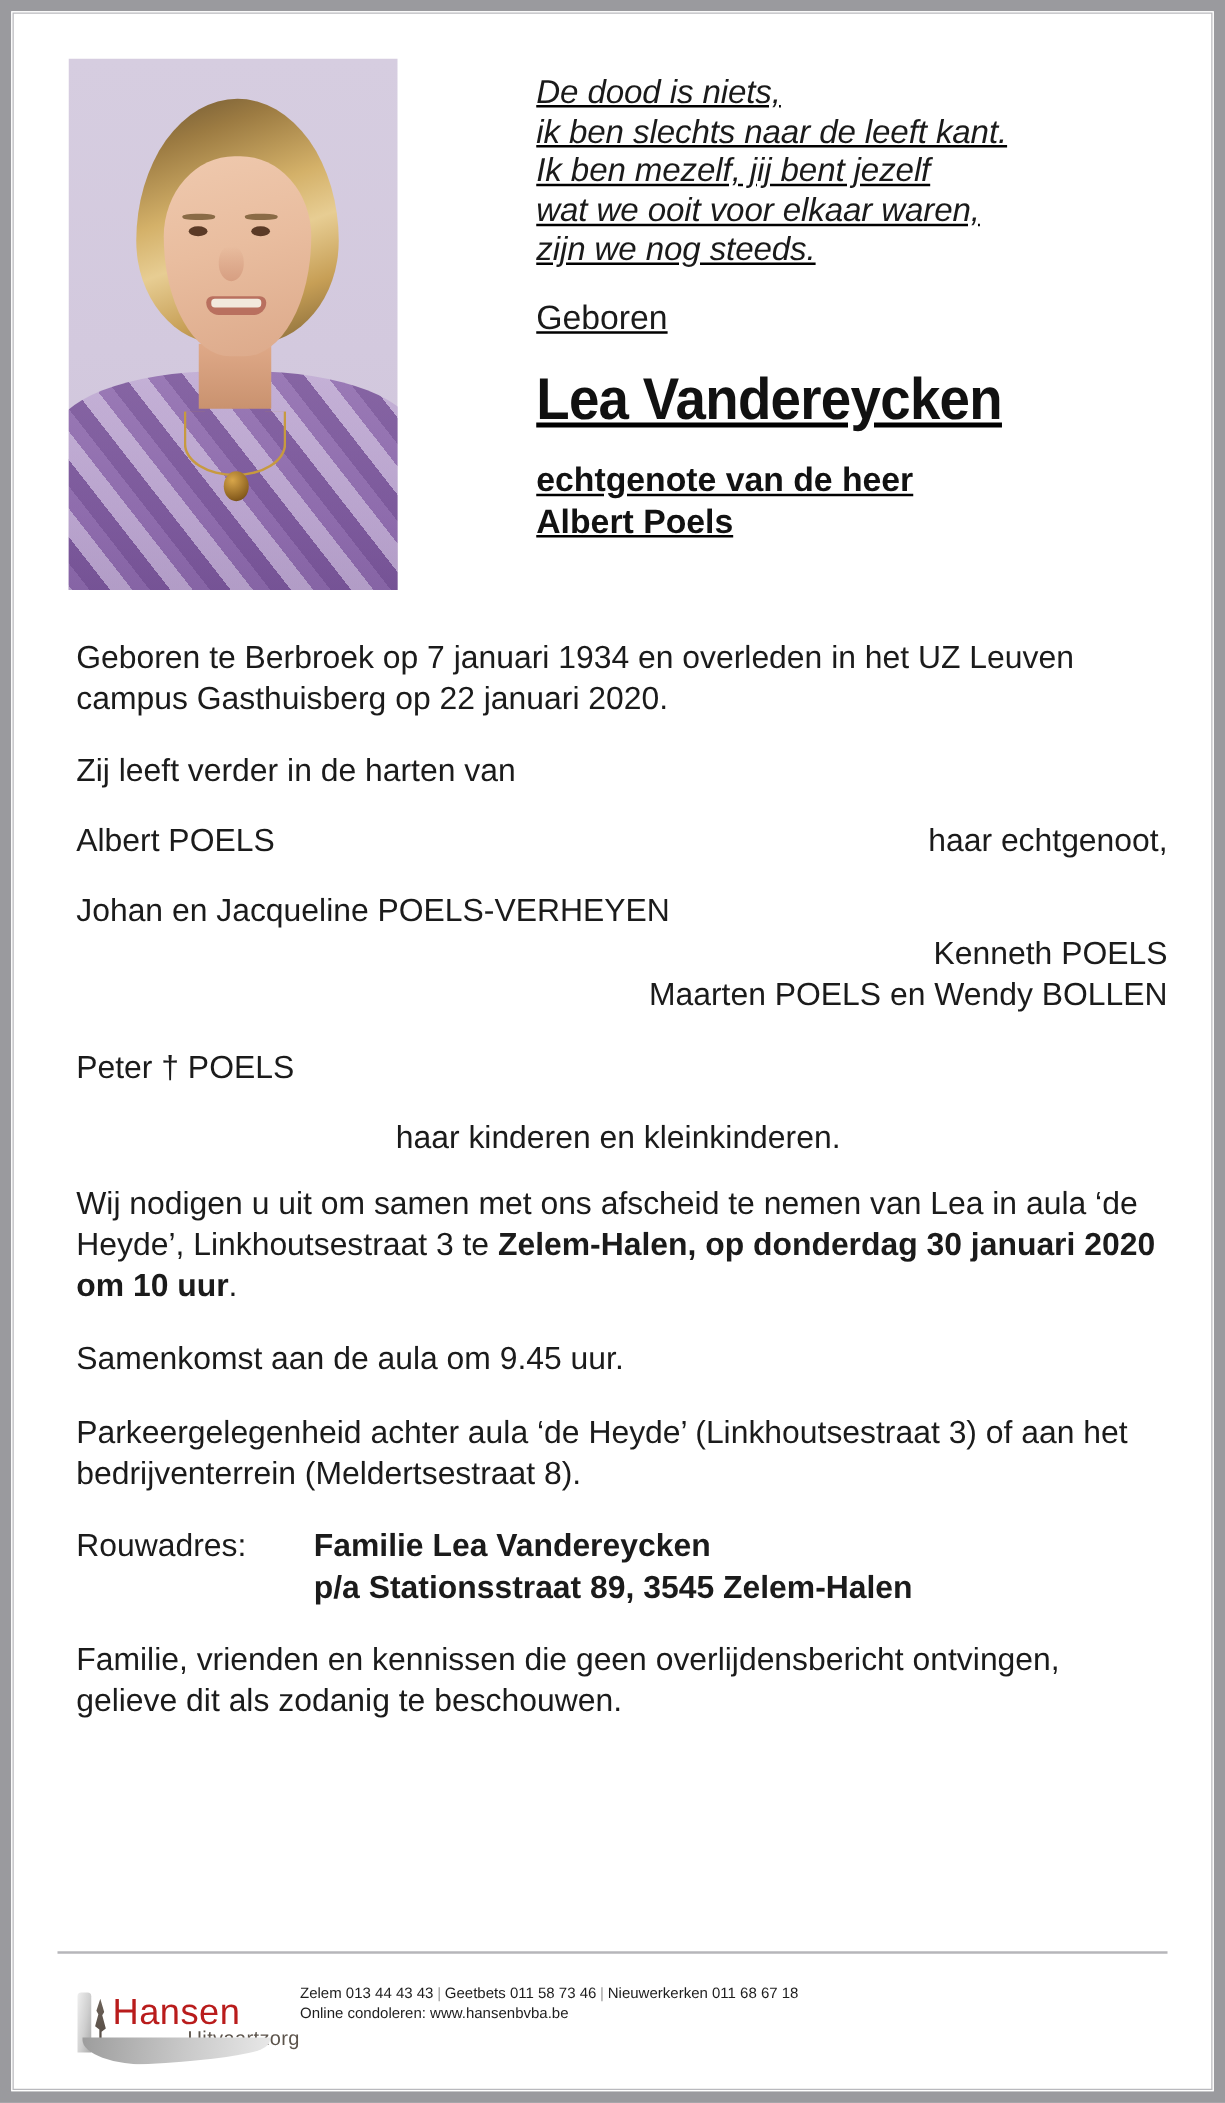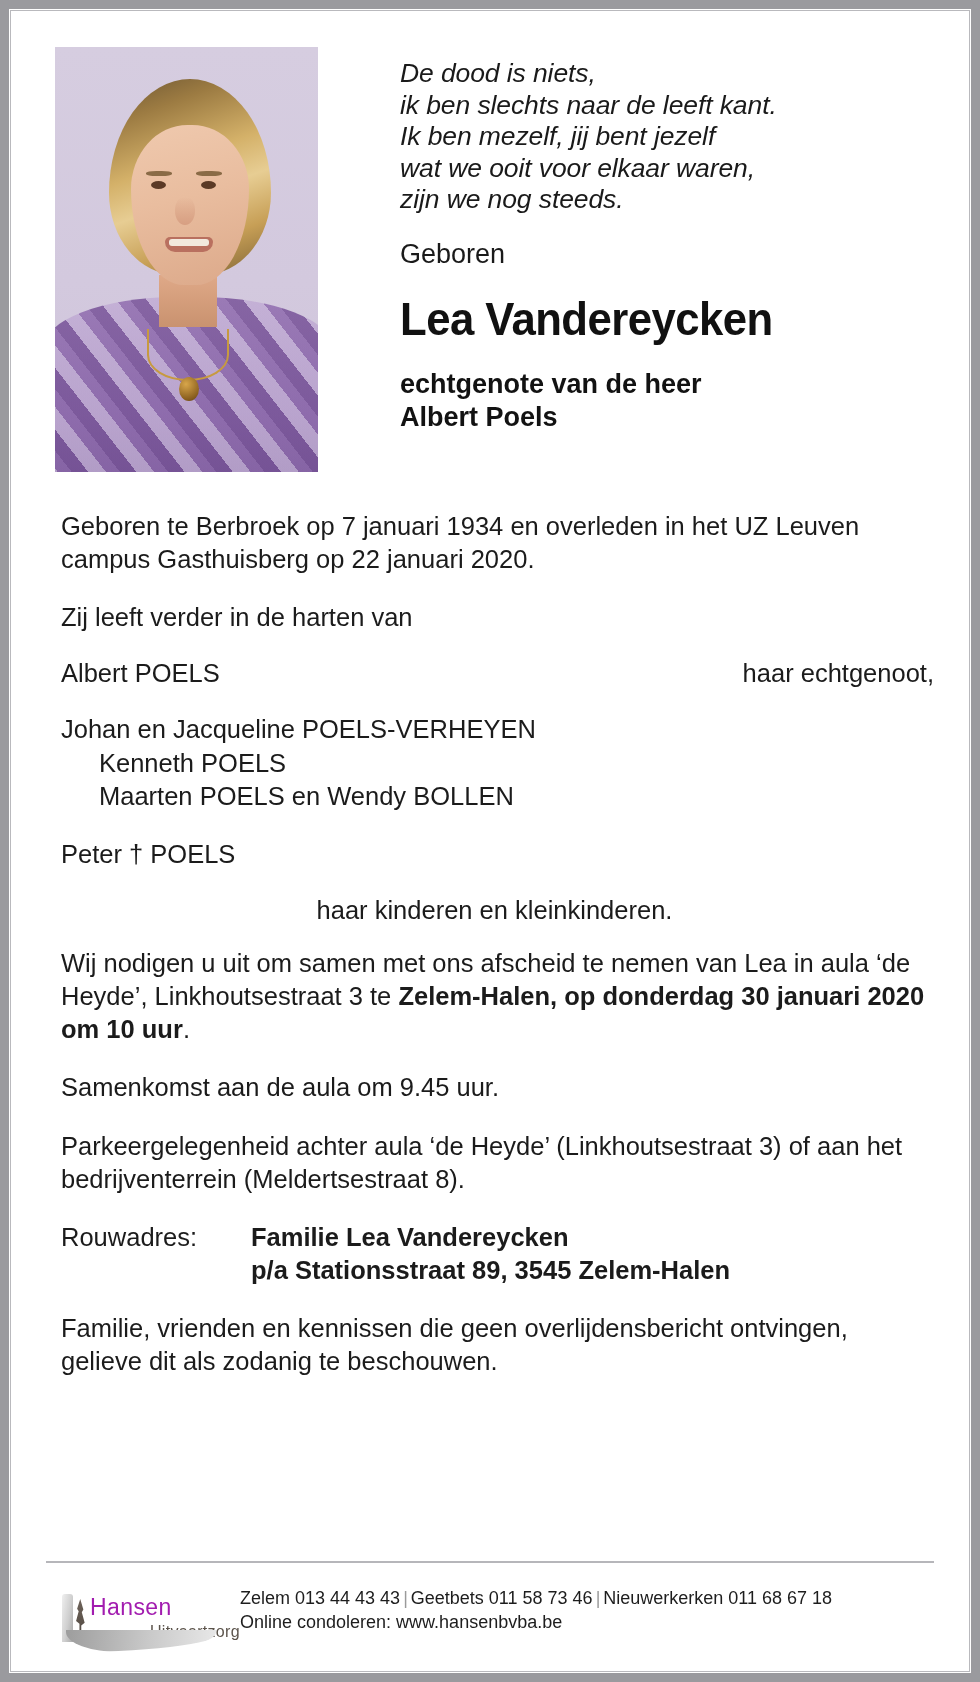--- a/index.html
+++ b/index.html
@@ -137,23 +137,24 @@
   .portrait .pendant {
     position: absolute;
     left: 124px; top: 330px;
     width: 20px; height: 24px;
     border-radius: 50%;
     background: radial-gradient(circle at 35% 30%, #d8a64a 0%, #8a5f1f 70%, #5b3d12 100%);
   }
 
   .heading-col {
     position: absolute;
-    left: 390px;
+    left: 419px;
     top: 48px;
     right: 38px;
+    text-decoration: underline;
   }
 
   .poem {
     font-style: italic;
     font-size: 26.5px;
     line-height: 1.19;
     color: #1a1a1a;
     letter-spacing: -0.1px;
   }
   .poem div { white-space: nowrap; }
@@ -216,21 +217,21 @@
     margin-bottom: 22px;
     padding-right: 6px;
   }
 
   .kids-list {
     font-size: 25.5px;
     line-height: 1.30;
     color: #1b1b1b;
     margin-bottom: 25px;
   }
-  .kids-list .indent { padding-left: 38px; }
+  .kids-list .indent { padding-left: 38px; text-align: right; }
 
   .addr-block {
     display: flex;
     font-size: 25.5px;
     line-height: 1.30;
     color: #1b1b1b;
     margin-bottom: 25px;
     justify-content: space-between;
   }
   .addr-label { width: 190px; flex: none; }
@@ -279,22 +280,22 @@
   .logo .mark-tree {
     position: absolute;
     left: 12px; top: 5px;
     width: 13px; height: 44px;
     background: linear-gradient(180deg, #6d6259 0%, #4e463f 100%);
     clip-path: polygon(48% 0%, 72% 24%, 60% 30%, 82% 54%, 56% 60%, 56% 100%, 42% 100%, 42% 56%, 16% 50%, 36% 28%, 24% 22%);
   }
   .logo .wordmark {
     position: absolute;
     left: 44px; top: 14px;
-    font-size: 23px;
-    color: #a21caf;
+    font-size: 29px;
+    color: #b91c1c;
     letter-spacing: 0.4px;
   }
   .logo .subword {
     position: absolute;
     left: 104px; top: 43px;
     font-size: 16px;
     color: #5c544c;
     letter-spacing: 0.3px;
   }
   .logo .swoosh {
@@ -302,21 +303,21 @@
     left: 20px; bottom: 2px;
     width: 150px; height: 22px;
     background: linear-gradient(95deg, #9d9d9d 0%, #c9c9c9 55%, #e8e8e8 100%);
     border-radius: 0 0 70% 40% / 0 0 100% 100%;
     clip-path: ellipse(100% 100% at 6% 0%);
   }
 
   .footer-text {
     margin-left: 22px;
     padding-top: 12px;
-    font-size: 18px;
+    font-size: 12px;
     line-height: 1.34;
     color: #1d1d1d;
   }
   .footer-text .sep { color: #9a9a9a; padding: 0 3px; }
 </style>
 </head>
 <body>
 
 <div class="card-frame">
   <div class="card-inner">

